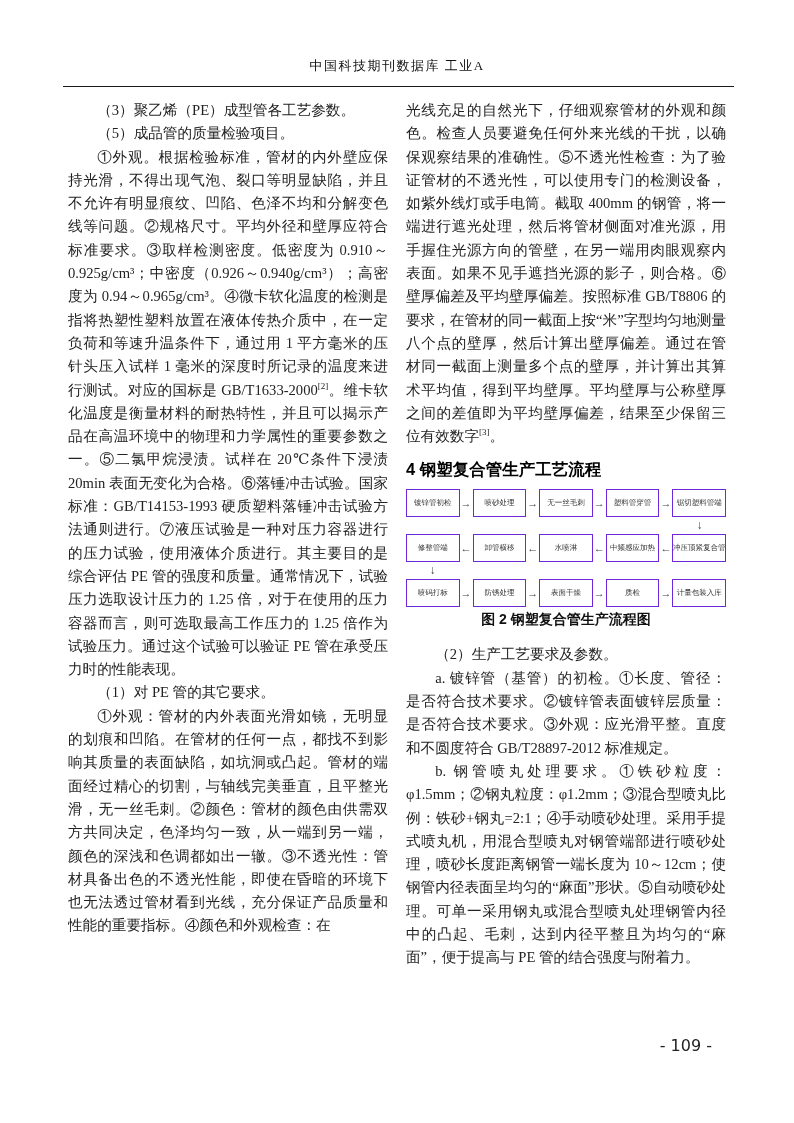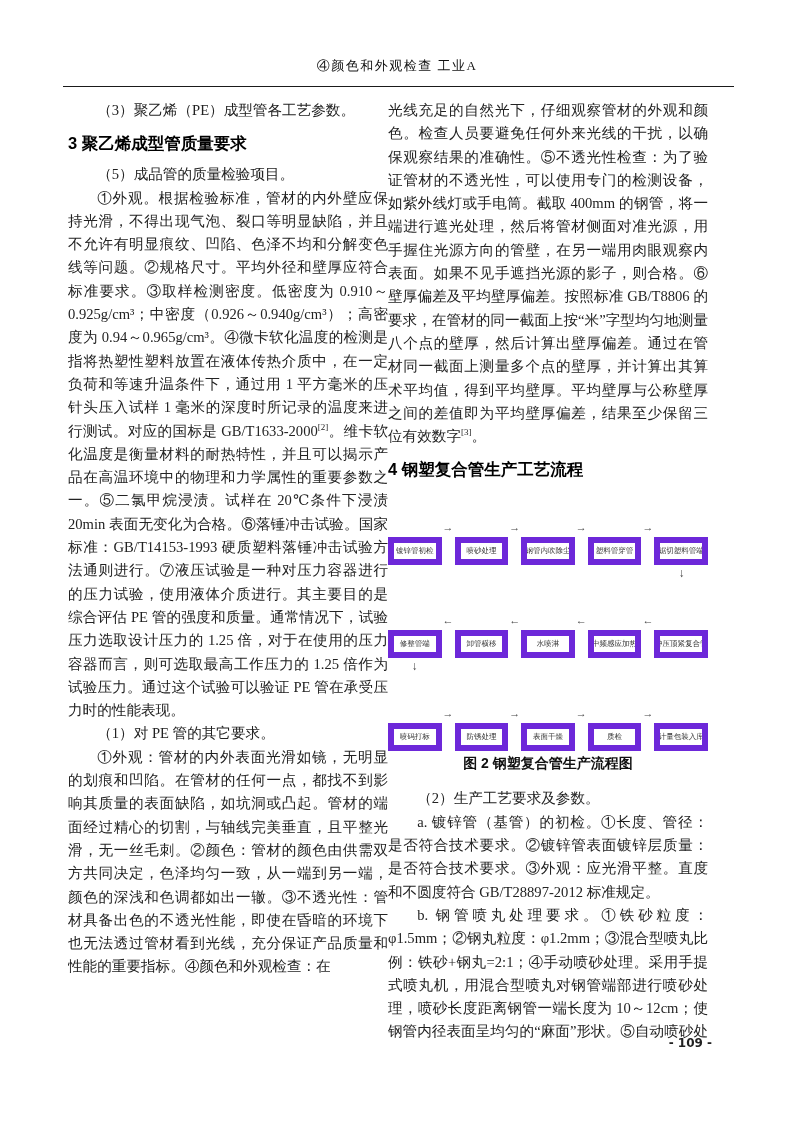--- a/index.html
+++ b/index.html
@@ -12,91 +12,89 @@
   .header {
     position:absolute; top:57px; left:0; width:100%;
     text-align:center; font-size:13px; color:#111; letter-spacing:1.5px;
   }
   .header-rule {
     position:absolute; top:86px; left:63px; right:60px;
     border-top:1.5px solid #1a1a1a;
   }
   .columns {
     position:absolute; top:99px; left:68px; width:658px;
-    display:flex; 
+    display:flex; gap:18px;
   }
   .col { width:320px; height:942px; overflow:hidden; }
   .para {
     font-size:14.6px; line-height:23.3px; text-align:justify; color:#222;
   }
   .para.indent { text-indent:2em; }
   .para sup { font-size:9px; line-height:0; vertical-align:super; }
   .sec-heading {
     font-family:"Liberation Sans","DejaVu Sans",sans-serif;
     font-size:16.5px; font-weight:bold; color:#000;
     line-height:25px; margin:9px 0 7px;
   }
   .flowchart { margin:7px 0 2px; }
   .fc-row { display:flex; align-items:center; }
   .fc-box {
-    flex:1 1 0; border:6px solid #6d28d9; height:28px;
+    flex:1 1 0; border:1px solid #6d28d9; height:28px;
     display:flex; align-items:center; justify-content:center;
     font-family:"Liberation Sans","DejaVu Sans",sans-serif;
     font-size:7.5px; color:#333; white-space:nowrap; overflow:hidden;
     background:#fff;
-    margin-top:48px;
   }
   .fc-harrow {
     flex:0 0 13px; width:13px; text-align:center;
     font-size:11px; color:#444; line-height:1;
   }
   .fc-vrow { display:flex; height:17px; align-items:center; }
   .fc-varrow {
     width:53px; text-align:center; font-size:12px; color:#444; line-height:17px;
   }
   .fc-varrow.right-end { margin-left:auto; }
   .fig-caption {
     font-family:"Liberation Sans","DejaVu Sans",sans-serif;
     text-align:center; font-weight:bold; font-size:14px; color:#111;
     line-height:20px; margin:2px 0 14px;
   }
   .footer {
     position:absolute; top:1036px; right:82px;
     font-family:"DejaVu Sans","Liberation Sans",sans-serif;
-    font-size:12px; font-weight:bold; color:#222;
+    font-size:16px; font-weight:normal; color:#222;
   }
 </style>
 </head>
 <body>
 
 <div class="page">
   <div class="header">
-    <span>④颜色和外观检查  工业A</span>
+    <span>中国科技期刊数据库  工业A</span>
   </div>
   <div class="header-rule"></div>
 
   <div class="columns">
     <div class="col" id="col-left">
         <p class="para indent"><span>（3）聚乙烯（PE）成型管各工艺参数。</span></p>
-        <div class="sec-heading">3 聚乙烯成型管质量要求</div>
         <p class="para indent"><span>（5）成品管的质量检验项目。</span></p>
         <p class="para indent"><span>①外观。根据检验标准，管材的内外壁应保持光滑，不得出现气泡、裂口等明显缺陷，并且不允许有明显痕纹、凹陷、色泽不均和分解变色线等问题。②规格尺寸。平均外径和壁厚应符合标准要求。③取样检测密度。低密度为 0.910～0.925g/cm³；中密度（0.926～0.940g/cm³）；高密度为 0.94～0.965g/cm³。④微卡软化温度的检测是指将热塑性塑料放置在液体传热介质中，在一定负荷和等速升温条件下，通过用 1 平方毫米的压针头压入试样 1 毫米的深度时所记录的温度来进行测试。对应的国标是 GB/T1633-2000</span><sup>[2]</sup><span>。维卡软化温度是衡量材料的耐热特性，并且可以揭示产品在高温环境中的物理和力学属性的重要参数之一。⑤二氯甲烷浸渍。试样在 20℃条件下浸渍 20min 表面无变化为合格。⑥落锤冲击试验。国家标准：GB/T14153-1993 硬质塑料落锤冲击试验方法通则进行。⑦液压试验是一种对压力容器进行的压力试验，使用液体介质进行。其主要目的是综合评估 PE 管的强度和质量。通常情况下，试验压力选取设计压力的 1.25 倍，对于在使用的压力容器而言，则可选取最高工作压力的 1.25 倍作为试验压力。通过这个试验可以验证 PE 管在承受压力时的性能表现。</span></p>
         <p class="para indent"><span>（1）对 PE 管的其它要求。</span></p>
         <p class="para indent"><span>①外观：管材的内外表面光滑如镜，无明显的划痕和凹陷。在管材的任何一点，都找不到影响其质量的表面缺陷，如坑洞或凸起。管材的端面经过精心的切割，与轴线完美垂直，且平整光滑，无一丝毛刺。②颜色：管材的颜色由供需双方共同决定，色泽均匀一致，从一端到另一端，颜色的深浅和色调都如出一辙。③不透光性：管材具备出色的不透光性能，即使在昏暗的环境下也无法透过管材看到光线，充分保证产品质量和性能的重要指标。④颜色和外观检查：在</span></p>
       </div>
     <div class="col" id="col-right">
         <p class="para"><span>光线充足的自然光下，仔细观察管材的外观和颜色。检查人员要避免任何外来光线的干扰，以确保观察结果的准确性。⑤不透光性检查：为了验证管材的不透光性，可以使用专门的检测设备，如紫外线灯或手电筒。截取 400mm 的钢管，将一端进行遮光处理，然后将管材侧面对准光源，用手握住光源方向的管壁，在另一端用肉眼观察内表面。如果不见手遮挡光源的影子，则合格。⑥壁厚偏差及平均壁厚偏差。按照标准 GB/T8806 的要求，在管材的同一截面上按“米”字型均匀地测量八个点的壁厚，然后计算出壁厚偏差。通过在管材同一截面上测量多个点的壁厚，并计算出其算术平均值，得到平均壁厚。平均壁厚与公称壁厚之间的差值即为平均壁厚偏差，结果至少保留三位有效数字</span><sup>[3]</sup><span>。</span></p>
         <div class="sec-heading">4 钢塑复合管生产工艺流程</div>
         <div class="flowchart">
           <div class="fc-row">
             <div class="fc-box">镀锌管初检</div>
             <div class="fc-harrow">→</div>
             <div class="fc-box">喷砂处理</div>
             <div class="fc-harrow">→</div>
-            <div class="fc-box">钢管内吹除尘</div>
+            <div class="fc-box">无一丝毛刺</div>
             <div class="fc-harrow">→</div>
             <div class="fc-box">塑料管穿管</div>
             <div class="fc-harrow">→</div>
             <div class="fc-box">锯切塑料管端</div>
           </div>
           <div class="fc-vrow">
             <div class="fc-varrow right-end">↓</div>
           </div>
           <div class="fc-row">
             <div class="fc-box">修整管端</div>

